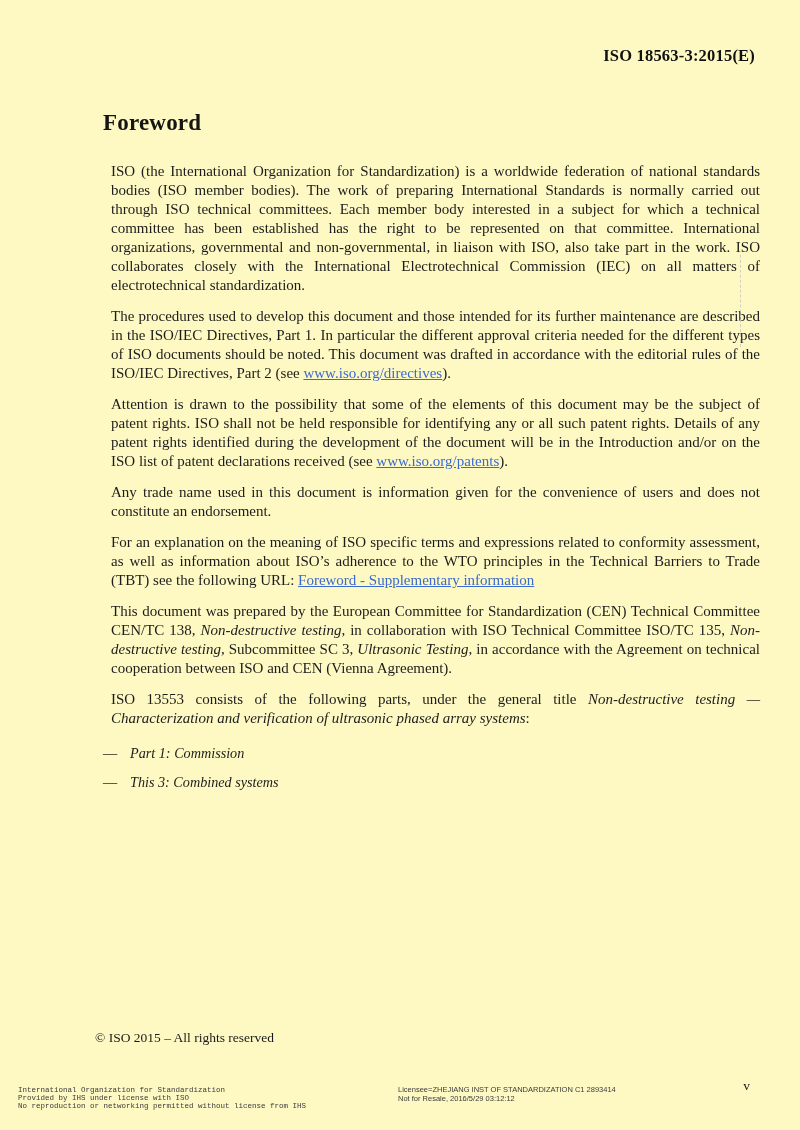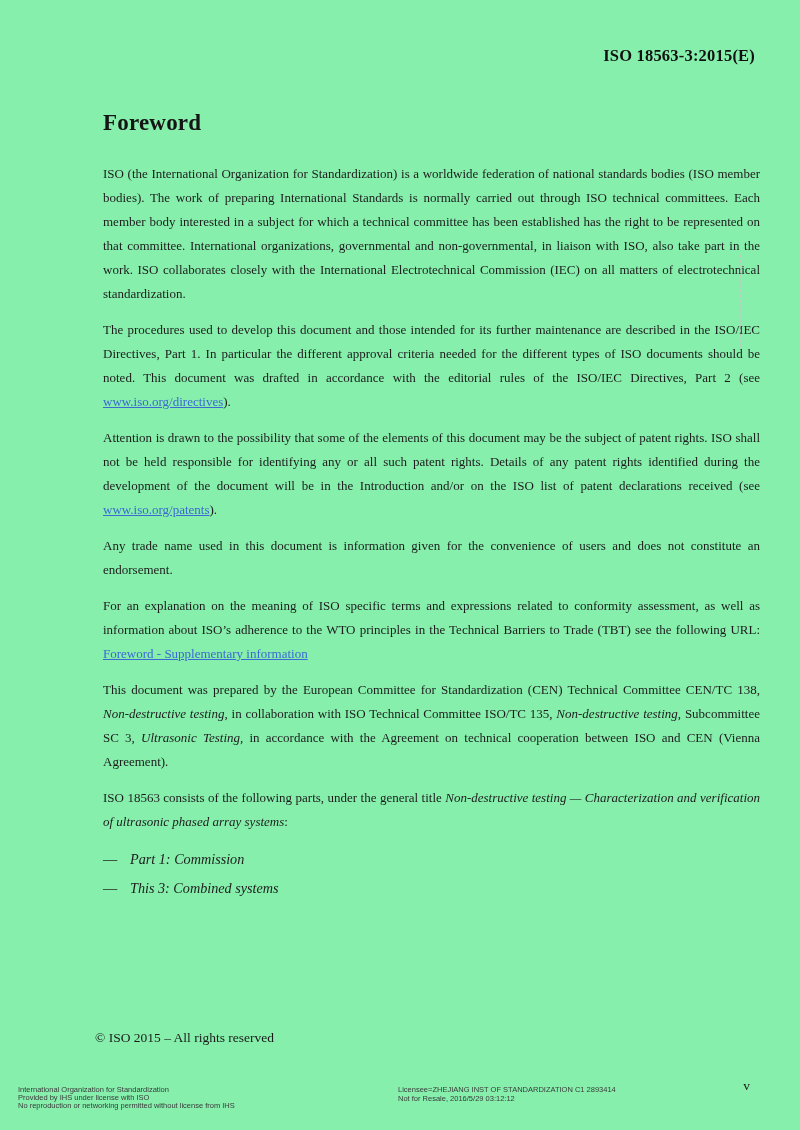--- a/index.html
+++ b/index.html
@@ -8,21 +8,21 @@
     font-family: "Liberation Serif", serif;
     background: #ffffff;
     position: relative;
     color: #1c1c1c;
   }
   .page {
     position: absolute;
     inset: 0;
     width: 800px;
     height: 1130px;
-    background: #86efac;
+    background: #fef9c3;
     overflow: hidden;
   }
   .header-ref {
     position: absolute;
     top: 46px;
     right: 45px;
     font-size: 16.5px;
     font-weight: bold;
     letter-spacing: 0.2px;
     color: #111;
@@ -34,25 +34,26 @@
     width: 657px;
   }
   .doc-title {
     font-size: 23px;
     font-weight: bold;
     color: #151515;
     margin-bottom: 26px;
     letter-spacing: 0.2px;
   }
   .content p {
-    font-size: 13px;
-    line-height: 24px;
+    font-size: 15px;
+    line-height: 19px;
     text-align: justify;
     margin-bottom: 12px;
     color: #1c1c1c;
+    margin-left: 8px;
   }
   .italic { font-style: italic; }
   a.doc-link, a.doc-link:visited {
     color: var(--link-color, #3b6ad1);
     text-decoration: underline;
     cursor: pointer;
   }
   .parts-list { margin-top: 17px; }
   .list-item {
     display: flex;
@@ -83,21 +84,21 @@
     position: absolute;
     left: 95px;
     top: 1030px;
     font-size: 13.5px;
     color: #1a1a1a;
   }
   .ihs-stamp {
     position: absolute;
     left: 18px;
     top: 1086px;
-    font-family: Liberation Sans, sans-serif;
+    font-family: Liberation Mono, monospace;
     font-size: 7.5px;
     line-height: 8.2px;
     color: #3a3a3a;
     white-space: nowrap;
   }
   .license-stamp {
     position: absolute;
     left: 398px;
     top: 1085px;
     font-family: "Liberation Sans", sans-serif;
@@ -123,21 +124,21 @@
 
   <div class="content">
     <h1 class="doc-title">Foreword</h1>
 
     <p><span>ISO (the International Organization for Standardization) is a worldwide federation of national standards bodies (ISO member bodies). The work of preparing International Standards is normally carried out through ISO technical committees. Each member body interested in a subject for which a technical committee has been established has the right to be represented on that committee. International organizations, governmental and non-governmental, in liaison with ISO, also take part in the work. ISO collaborates closely with the International Electrotechnical Commission (IEC) on all matters of electrotechnical standardization.</span></p>
     <p><span>The procedures used to develop this document and those intended for its further maintenance are described in the ISO/IEC Directives, Part 1. In particular the different approval criteria needed for the different types of ISO documents should be noted. This document was drafted in accordance with the editorial rules of the ISO/IEC Directives, Part 2 (see </span><a class="doc-link" href="#">www.iso.org/directives</a><span>).</span></p>
     <p><span>Attention is drawn to the possibility that some of the elements of this document may be the subject of patent rights. ISO shall not be held responsible for identifying any or all such patent rights. Details of any patent rights identified during the development of the document will be in the Introduction and/or on the ISO list of patent declarations received (see </span><a class="doc-link" href="#">www.iso.org/patents</a><span>).</span></p>
     <p><span>Any trade name used in this document is information given for the convenience of users and does not constitute an endorsement.</span></p>
     <p><span>For an explanation on the meaning of ISO specific terms and expressions related to conformity assessment, as well as information about ISO’s adherence to the WTO principles in the Technical Barriers to Trade (TBT) see the following URL: </span><a class="doc-link" href="#">Foreword - Supplementary information</a></p>
     <p><span>This document was prepared by the European Committee for Standardization (CEN) Technical Committee CEN/TC 138, </span><span class="italic">Non-destructive testing</span><span>, in collaboration with ISO Technical Committee ISO/TC 135, </span><span class="italic">Non-destructive testing</span><span>, Subcommittee SC 3, </span><span class="italic">Ultrasonic Testing</span><span>, in accordance with the Agreement on technical cooperation between ISO and CEN (Vienna Agreement).</span></p>
-    <p><span>ISO 18563 consists of the following parts, under the general title </span><span class="italic">Non-destructive testing — Characterization and verification of ultrasonic phased array systems</span><span>:</span></p>
+    <p><span>ISO 13553 consists of the following parts, under the general title </span><span class="italic">Non-destructive testing — Characterization and verification of ultrasonic phased array systems</span><span>:</span></p>
 
     <div class="parts-list">
       <div class="list-item">
         <span class="marker">—</span>
         <span class="item-text">Part 1: Commission</span>
       </div>
       <div class="list-item">
         <span class="marker">—</span>
         <span class="item-text">This 3: Combined systems</span>
       </div>

